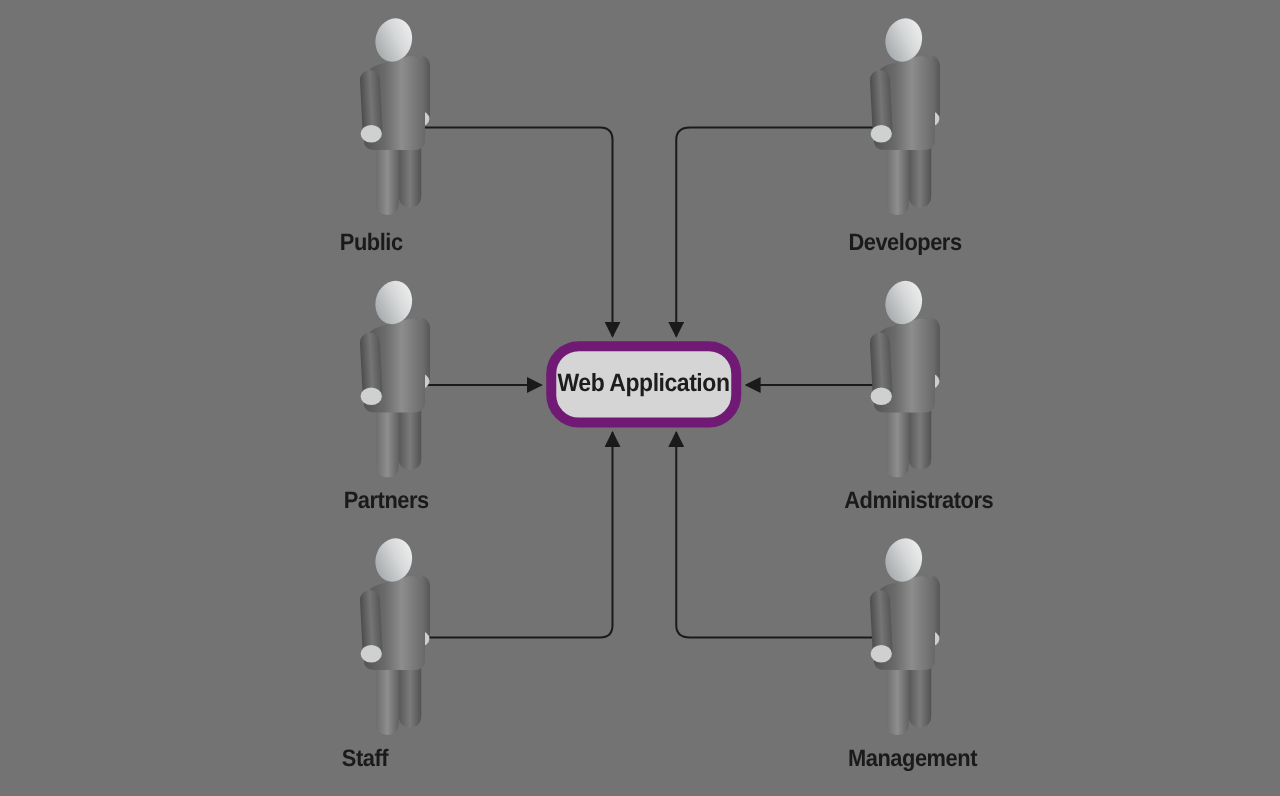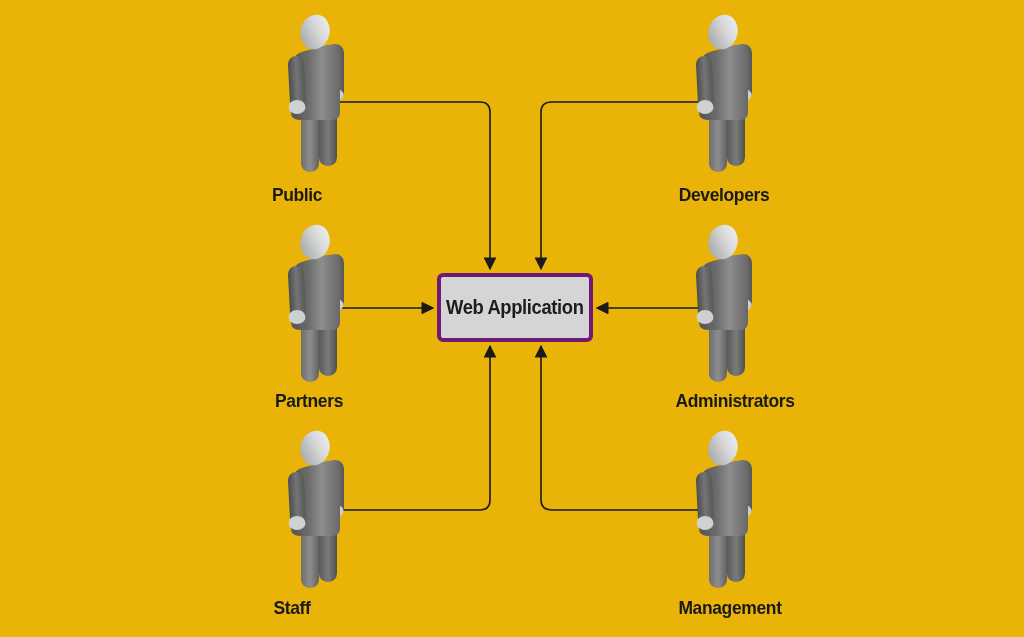--- a/index.html
+++ b/index.html
@@ -5,21 +5,21 @@
   html, body {
     margin: 0;
     padding: 0;
     background: #ffffff;
     font-family: "Liberation Sans", sans-serif;
   }
   .canvas {
     position: relative;
     width: 1024px;
     height: 637px;
-    background: #eab308;
+    background: #737373;
     overflow: hidden;
   }
   .arrow-layer {
     position: absolute;
     left: 0;
     top: 0;
     width: 1024px;
     height: 637px;
     pointer-events: none;
   }
@@ -43,22 +43,22 @@
     transform: translateX(-50%) scaleX(0.92);
   }
   .center-node {
     position: absolute;
     left: 437px;
     top: 273px;
     width: 156px;
     height: 69px;
     box-sizing: border-box;
     background: #d5d5d5;
-    border: 4px solid #701a75;
-    border-radius: 6px;
+    border: 8px solid #701a75;
+    border-radius: 26px;
     display: flex;
     align-items: center;
     justify-content: center;
   }
   .center-node-label {
     font-size: 20px;
     font-weight: bold;
     color: #1d1d1d;
     letter-spacing: -0.4px;
     transform: scaleX(0.92);

